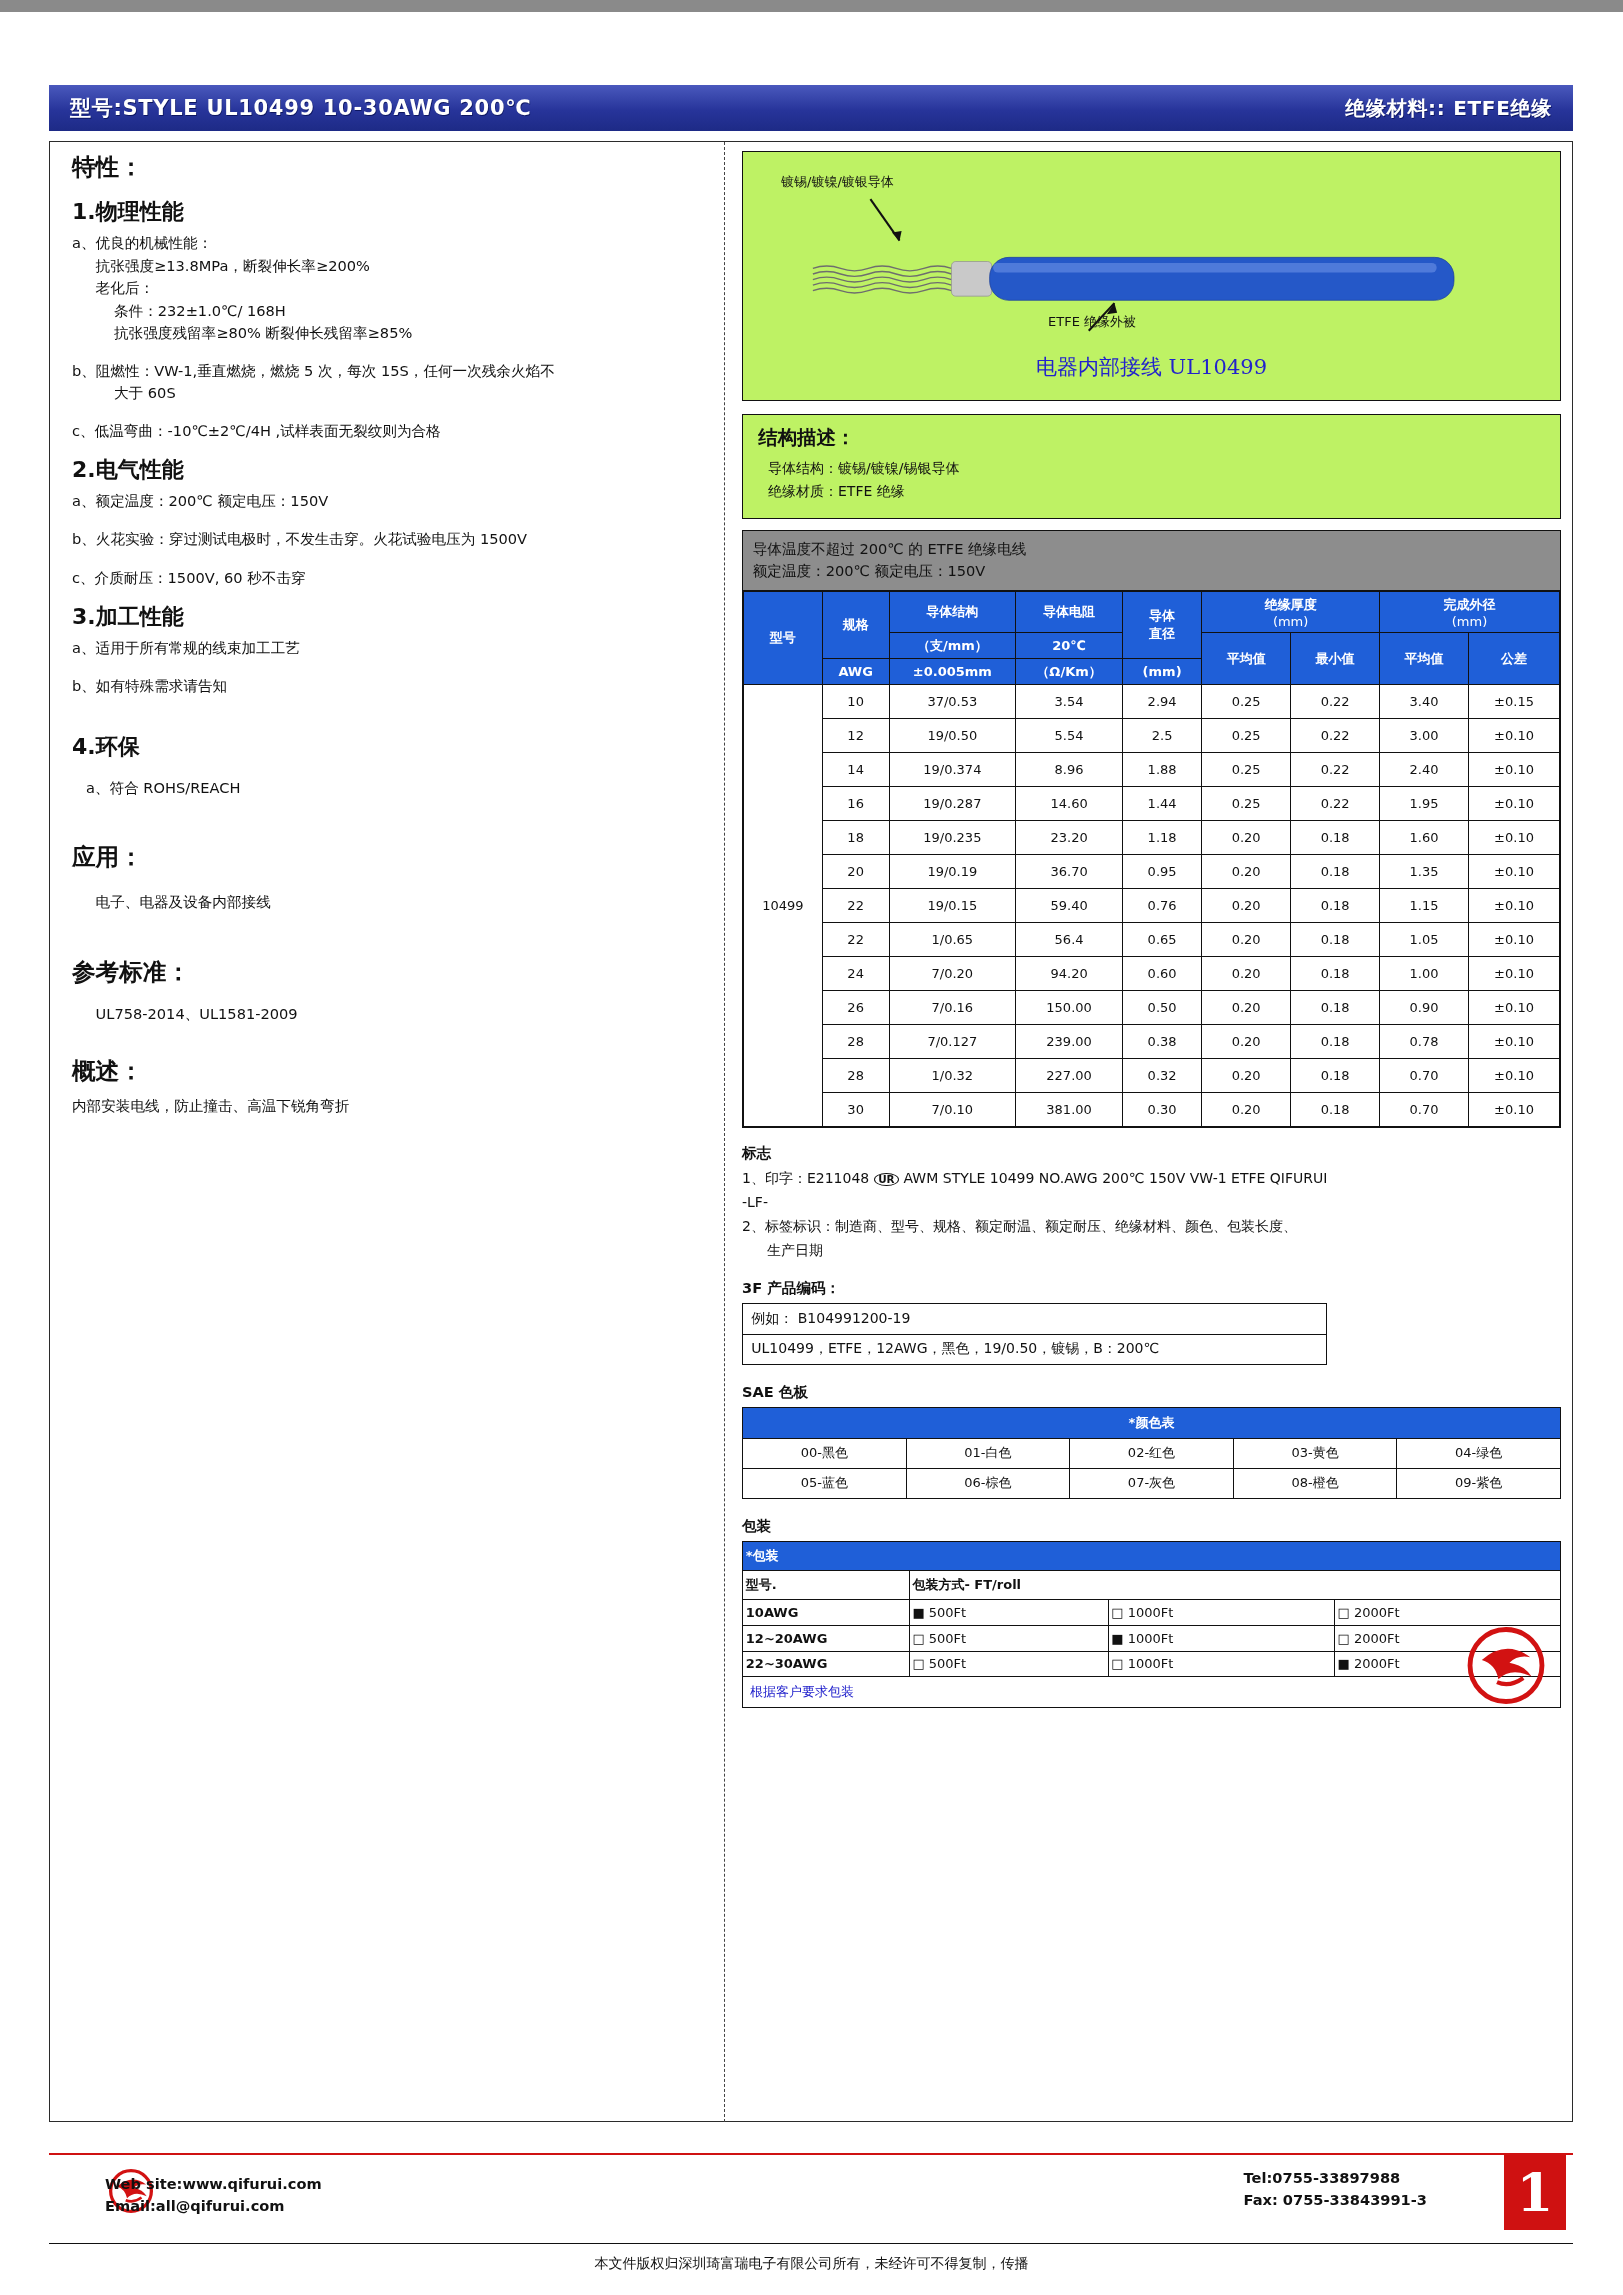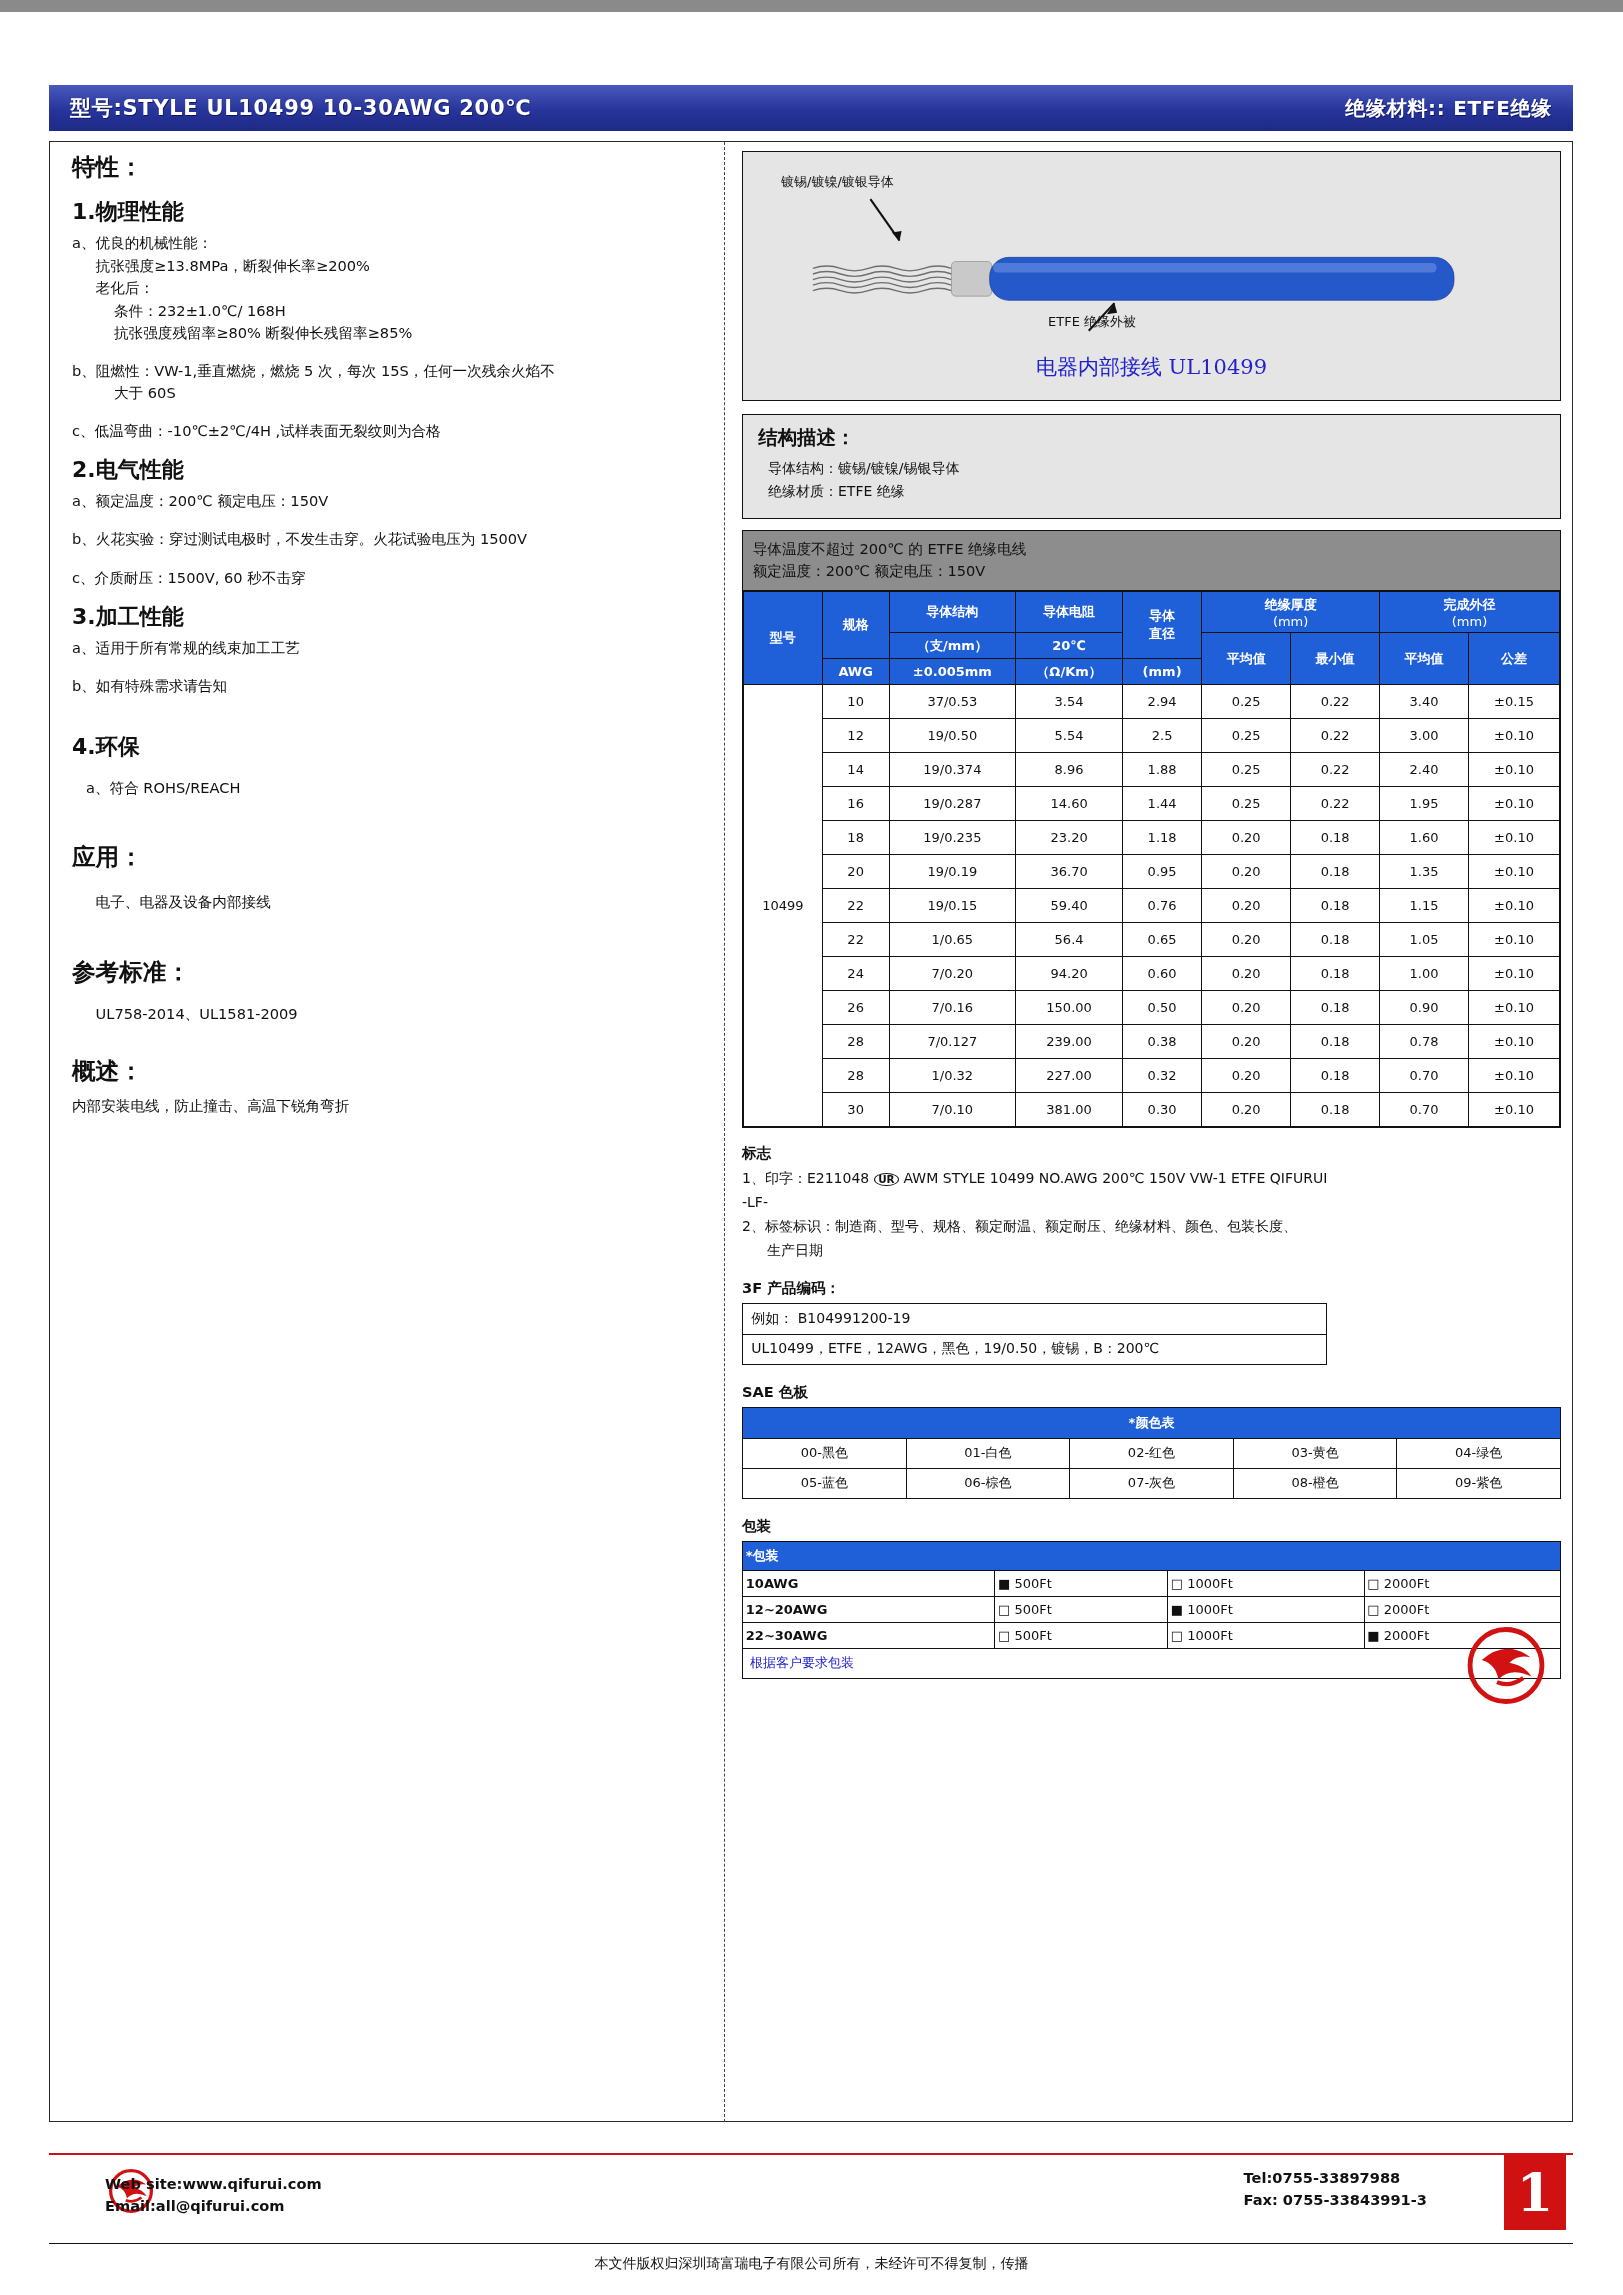--- a/index.html
+++ b/index.html
@@ -39,21 +39,21 @@
   .h-sec{font-size:22px;font-weight:bold;color:#111;margin:14px 0 7px 0;font-family:"DejaVu Sans",sans-serif;}
   .li{font-size:14.6px;color:#111;margin:5.6px 0 2.8px 0;font-family:"DejaVu Sans",sans-serif;}
   .sub{font-size:14.6px;color:#111;margin:3.5px 0 2.1px 23.6px;font-family:"DejaVu Sans",sans-serif;}
   .sub2{font-size:14.6px;color:#111;margin:3.5px 0 2.1px 42px;font-family:"DejaVu Sans",sans-serif;}
   .ind{font-size:14.6px;color:#111;margin:5.6px 0 5.6px 23.6px;font-family:"DejaVu Sans",sans-serif;line-height:1.5;}
   .gap{height:11px;}
   
   .right{
     position:absolute;left:742px;top:139px;width:819px;
   }
-  .box{border:0.7px solid #111;box-sizing:border-box;background:#e5e5e5;}
+  .box{border:0.7px solid #111;box-sizing:border-box;background:#bef264;}
   .cable-box{height:250px;position:relative;padding:0;}
   .cable-label-top{position:absolute;left:38px;top:21px;font-size:13px;color:#111;font-family:"DejaVu Sans",sans-serif;}
   .cable-label-bot{position:absolute;left:305px;top:161px;font-size:13px;color:#111;font-family:"DejaVu Sans",sans-serif;}
   .cable-title{position:absolute;left:0;right:0;top:201px;text-align:center;color:#2222cc;font-size:21px;font-family:"DejaVu Serif",serif;}
   .struct-box{margin-top:12.5px;padding:7px 15.3px 11px 15.3px;}
   .struct-title{font-size:19.4px;font-weight:bold;color:#111;font-family:"DejaVu Sans",sans-serif;margin:2.8px 0 8.3px 0;}
   .struct-line{font-size:14px;color:#111;font-family:"DejaVu Sans",sans-serif;margin:5.6px 0 5.6px 9.7px;}
   
   .spec-wrap{margin-top:11px;border:0.7px solid #111;}
   .spec-head{background:#8d8d8d;color:#111;padding:5.6px 9.7px;font-size:14.6px;font-family:"DejaVu Sans",sans-serif;border-bottom:0.7px solid #111;}
@@ -393,20 +393,24 @@
     </tbody>
       </table>
 
     <div class="pack-title">包装</div>
     <div style="position:relative;">
       <table class="pack-table">
         <tbody>
             <tr>
               <td class="hdr" colspan="4">*包装</td>
             </tr>
+        <tr>
+          <td class="rowhdr" style="width:160px;">型号.</td>
+          <td class="rowhdr" colspan="3">包装方式- FT/roll</td>
+        </tr>
         </tbody>
           <tbody id="pack-body">
             <tr>
               <td class="rowhdr">10AWG</td>
               <td class="chk">■  500Ft</td>
               <td class="chk">□  1000Ft</td>
               <td class="chk">□  2000Ft</td>
             </tr>
             <tr>
               <td class="rowhdr">12~20AWG</td>

